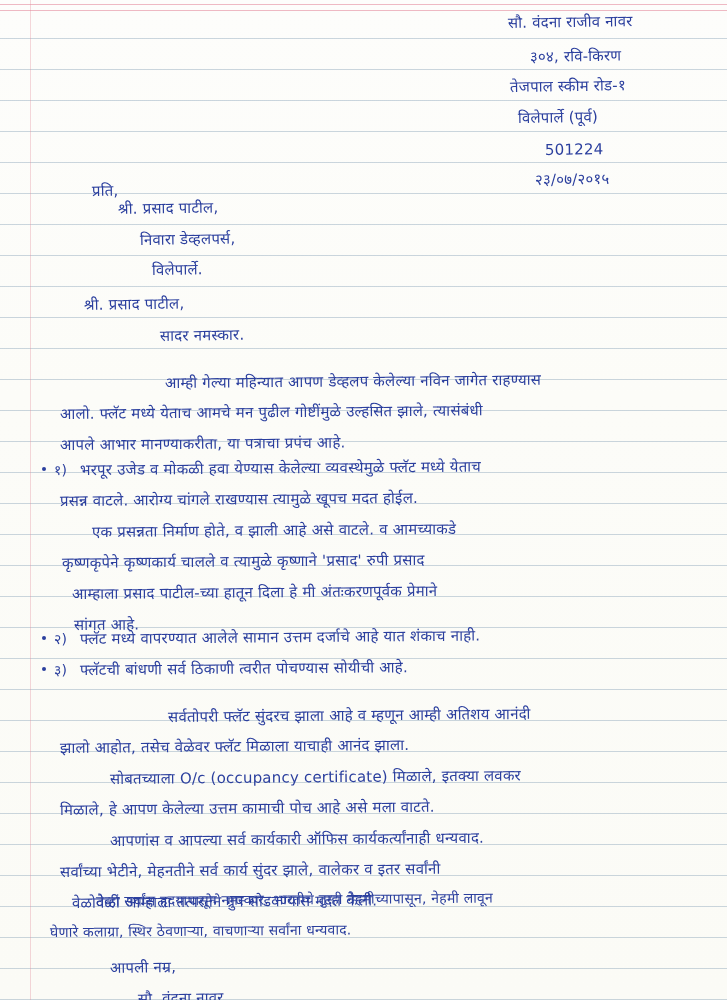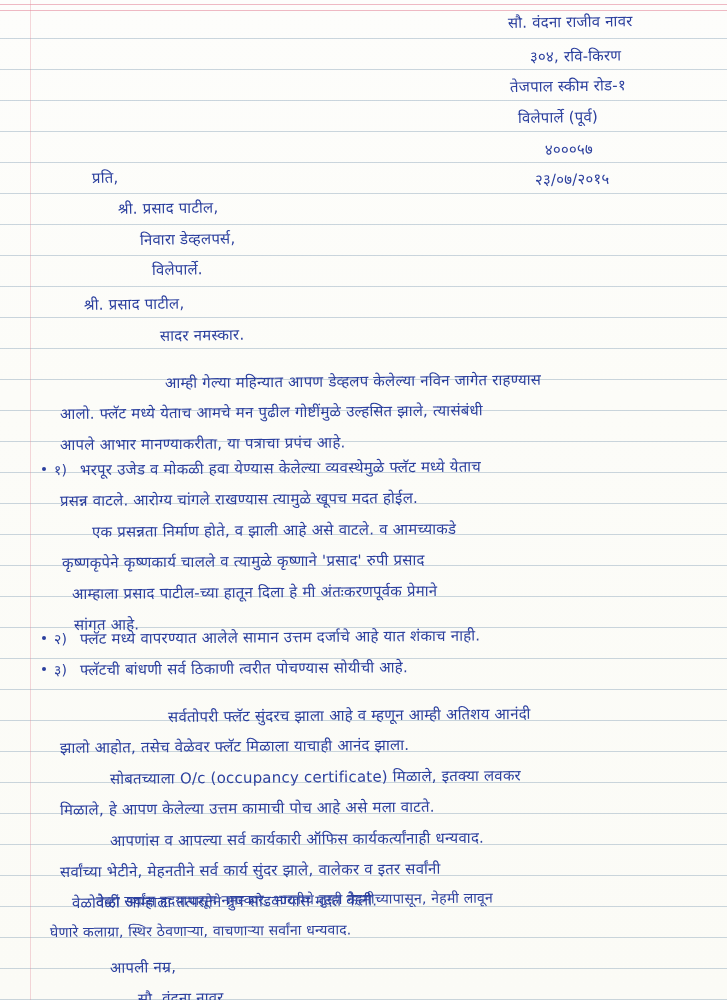--- a/index.html
+++ b/index.html
@@ -90,26 +90,26 @@
   <div class="rules"></div>
   <div class="top-rule a"></div>
   <div class="top-rule b"></div>
   <div class="left-margin"></div>
 
   <div class="addr-block">
     <div class="hw slant" style="left:508px; top:8px;">सौ. वंदना राजीव नावर</div>
     <div class="hw slant" style="left:530px; top:42px;">३०४, रवि-किरण</div>
     <div class="hw slant" style="left:510px; top:72px;">तेजपाल स्कीम रोड-१</div>
     <div class="hw slant" style="left:518px; top:103px;">विलेपार्ले (पूर्व)</div>
-    <div class="hw slant" style="left:545px; top:135px;">४०००५७</div>
+    <div class="hw slant" style="left:545px; top:135px;">501224</div>
     <div class="hw slant" style="left:535px; top:165px;">२३/०७/२०१५</div>
   </div>
 
   <div>
-    <div class="hw slant" style="left:92px; top:163px;">प्रति,</div>
+    <div class="hw slant" style="left:92px; top:176px;">प्रति,</div>
     <div class="hw slant" style="left:118px; top:194px;">श्री. प्रसाद पाटील,</div>
     <div class="hw slant" style="left:140px; top:225px;">निवारा डेव्हलपर्स,</div>
     <div class="hw slant" style="left:152px; top:255px;">विलेपार्ले.</div>
   </div>
 
   <div>
     <div class="hw slant" style="left:84px; top:290px;">श्री. प्रसाद पाटील,</div>
     <div class="hw slant" style="left:160px; top:321px;">सादर नमस्कार.</div>
   </div>
 

